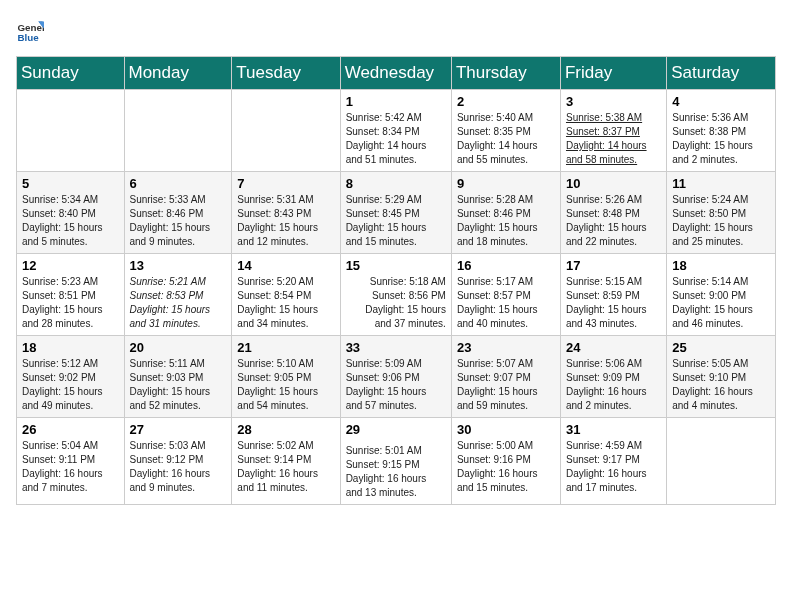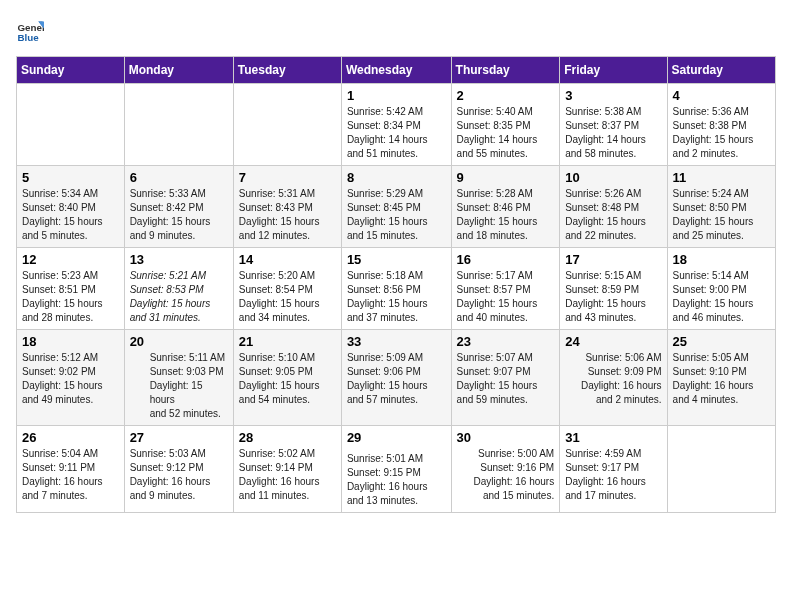--- a/index.html
+++ b/index.html
@@ -36,26 +36,26 @@
     .location {
       font-size: 16px;
       color: #333;
     }
     .calendar {
       width: 100%;
       border-collapse: collapse;
       font-size: 11px;
     }
     .calendar th {
-      background: #4c1d95;
+      background: #0f766e;
       color: #fff;
       padding: 6px 4px;
       text-align: left;
-      font-size: 12px;
-      font-weight: bold;
+      font-size: 17px;
+      font-weight: normal;
       border: 1px solid #ccc;
     }
     .calendar td {
       border: 1px solid #ccc;
       padding: 4px 5px;
       vertical-align: top;
       width: 113px;
       min-height: 80px;
       background: #fff;
     }
@@ -124,21 +124,21 @@
         </td>
         <td>
           <div class="day-number">2</div>
           <div class="day-info" style="white-space: pre-line;">Sunrise: 5:40 AM
 Sunset: 8:35 PM
 Daylight: 14 hours
 and 55 minutes.</div>
         </td>
         <td>
           <div class="day-number">3</div>
-          <div class="day-info" style="white-space: pre-line;">Sunrise: 5:38 AM
+          <div class="day-info" style="white-space: pre-line; text-decoration: underline;">Sunrise: 5:38 AM
 Sunset: 8:37 PM
 Daylight: 14 hours
 and 58 minutes.</div>
         </td>
         <td>
           <div class="day-number">4</div>
           <div class="day-info" style="white-space: pre-line;">Sunrise: 5:36 AM
 Sunset: 8:38 PM
 Daylight: 15 hours
 and 2 minutes.</div>
@@ -148,21 +148,21 @@
         <td>
           <div class="day-number">5</div>
           <div class="day-info" style="white-space: pre-line;">Sunrise: 5:34 AM
 Sunset: 8:40 PM
 Daylight: 15 hours
 and 5 minutes.</div>
         </td>
         <td>
           <div class="day-number">6</div>
           <div class="day-info" style="white-space: pre-line;">Sunrise: 5:33 AM
-Sunset: 8:42 PM
+Sunset: 8:46 PM
 Daylight: 15 hours
 and 9 minutes.</div>
         </td>
         <td>
           <div class="day-number">7</div>
           <div class="day-info" style="white-space: pre-line;">Sunrise: 5:31 AM
 Sunset: 8:43 PM
 Daylight: 15 hours
 and 12 minutes.</div>
         </td>
@@ -212,21 +212,21 @@
         </td>
         <td>
           <div class="day-number">14</div>
           <div class="day-info" style="white-space: pre-line;">Sunrise: 5:20 AM
 Sunset: 8:54 PM
 Daylight: 15 hours
 and 34 minutes.</div>
         </td>
         <td>
           <div class="day-number">15</div>
-          <div class="day-info" style="white-space: pre-line;">Sunrise: 5:18 AM
+          <div class="day-info" style="white-space: pre-line; text-align: right;">Sunrise: 5:18 AM
 Sunset: 8:56 PM
 Daylight: 15 hours
 and 37 minutes.</div>
         </td>
         <td>
           <div class="day-number">16</div>
           <div class="day-info" style="white-space: pre-line;">Sunrise: 5:17 AM
 Sunset: 8:57 PM
 Daylight: 15 hours
 and 40 minutes.</div>
@@ -249,21 +249,21 @@
       <tr>
         <td>
           <div class="day-number">18</div>
           <div class="day-info" style="white-space: pre-line;">Sunrise: 5:12 AM
 Sunset: 9:02 PM
 Daylight: 15 hours
 and 49 minutes.</div>
         </td>
         <td>
           <div class="day-number">20</div>
-          <div class="day-info" style="white-space: pre-line; margin-left: 20px;">Sunrise: 5:11 AM
+          <div class="day-info" style="white-space: pre-line;">Sunrise: 5:11 AM
 Sunset: 9:03 PM
 Daylight: 15 hours
 and 52 minutes.</div>
         </td>
         <td>
           <div class="day-number">21</div>
           <div class="day-info" style="white-space: pre-line;">Sunrise: 5:10 AM
 Sunset: 9:05 PM
 Daylight: 15 hours
 and 54 minutes.</div>
@@ -277,21 +277,21 @@
         </td>
         <td>
           <div class="day-number">23</div>
           <div class="day-info" style="white-space: pre-line;">Sunrise: 5:07 AM
 Sunset: 9:07 PM
 Daylight: 15 hours
 and 59 minutes.</div>
         </td>
         <td>
           <div class="day-number">24</div>
-          <div class="day-info" style="white-space: pre-line; text-align: right;">Sunrise: 5:06 AM
+          <div class="day-info" style="white-space: pre-line;">Sunrise: 5:06 AM
 Sunset: 9:09 PM
 Daylight: 16 hours
 and 2 minutes.</div>
         </td>
         <td>
           <div class="day-number">25</div>
           <div class="day-info" style="white-space: pre-line;">Sunrise: 5:05 AM
 Sunset: 9:10 PM
 Daylight: 16 hours
 and 4 minutes.</div>
@@ -321,21 +321,21 @@
         </td>
         <td>
           <div class="day-number">29</div>
           <div class="day-info" style="white-space: pre-line; margin-top: 7px;">Sunrise: 5:01 AM
 Sunset: 9:15 PM
 Daylight: 16 hours
 and 13 minutes.</div>
         </td>
         <td>
           <div class="day-number">30</div>
-          <div class="day-info" style="white-space: pre-line; text-align: right;">Sunrise: 5:00 AM
+          <div class="day-info" style="white-space: pre-line;">Sunrise: 5:00 AM
 Sunset: 9:16 PM
 Daylight: 16 hours
 and 15 minutes.</div>
         </td>
         <td>
           <div class="day-number">31</div>
           <div class="day-info" style="white-space: pre-line;">Sunrise: 4:59 AM
 Sunset: 9:17 PM
 Daylight: 16 hours
 and 17 minutes.</div>

